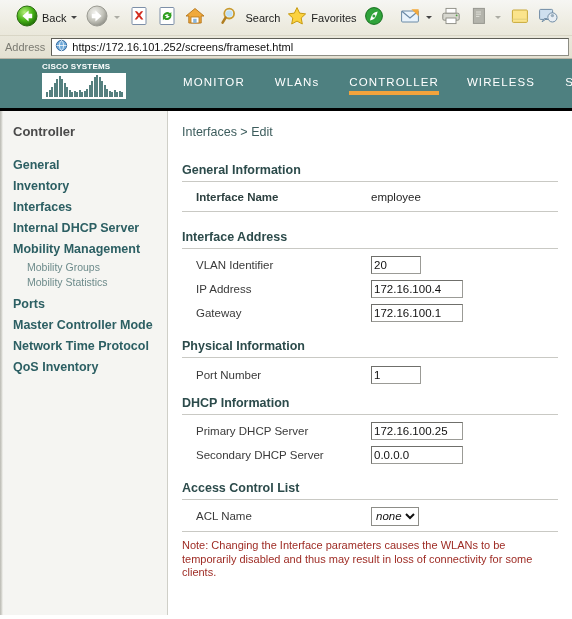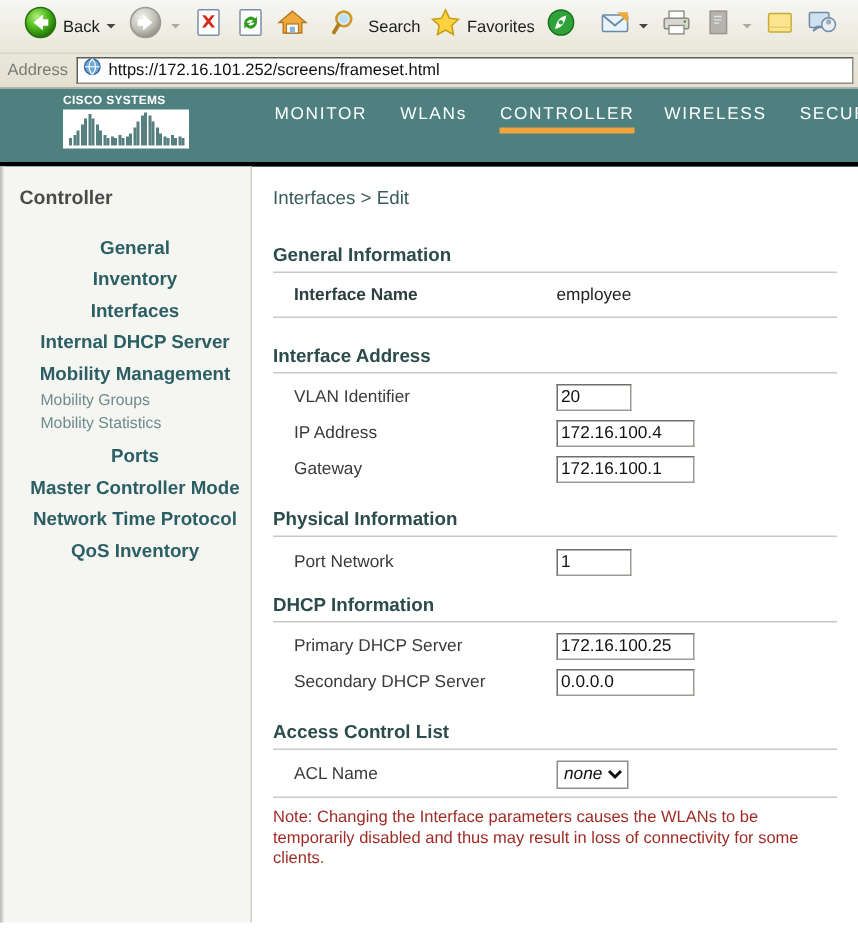--- a/index.html
+++ b/index.html
@@ -123,25 +123,25 @@
     overflow: hidden;
   }
   #cisco-bridge .bar {
     position: absolute;
     bottom: 2px;
     width: 2px;
     background: #55807f;
   }
   #nav-tabs {
     position: absolute;
-    left: 175px; bottom: 16px;
+    left: 175px; bottom: 10px;
     width: 397px; height: 24px;
     display: flex;
     align-items: flex-start;
-    gap: 0;
+    gap: 8px;
   }
   .nav-tab {
     position: relative;
     font-size: 11.5px;
     letter-spacing: 1.1px;
     color: #ffffff;
     padding: 2px 0 7px 0;
     cursor: pointer;
     white-space: nowrap;
   }
@@ -177,21 +177,20 @@
     color: #4a4a4a;
     margin-bottom: 16px;
   }
   .side-item {
     font-size: 12.5px;
     font-weight: bold;
     color: #2c5f63;
     line-height: 21px;
     cursor: pointer;
     white-space: nowrap;
-    text-align: center;
   }
   .side-sub {
     font-size: 10.5px;
     font-weight: normal;
     color: #6d8b8b;
     line-height: 15px;
     margin-left: 14px;
     cursor: pointer;
     white-space: nowrap;
   }
@@ -552,21 +551,21 @@
       <div class="row" style="min-height:24px">
         <span class="row-label">Gateway</span>
         <input class="txt w-md" type="text" value="172.16.100.1" style="">
       </div>
 
       <div class="gap-md"></div>
 
       <div class="section-head">Physical Information</div>
       <div class="hr"></div>
       <div class="row" style="min-height:26px">
-        <span class="row-label">Port Network</span>
+        <span class="row-label">Port Number</span>
         <input class="txt w-sm" type="text" value="1" style="">
       </div>
 
       <div class="gap-sm"></div>
 
       <div class="section-head">DHCP Information</div>
       <div class="hr"></div>
       <div class="row" style="min-height:24px">
         <span class="row-label">Primary DHCP Server</span>
         <input class="txt w-md" type="text" value="172.16.100.25" style="">

